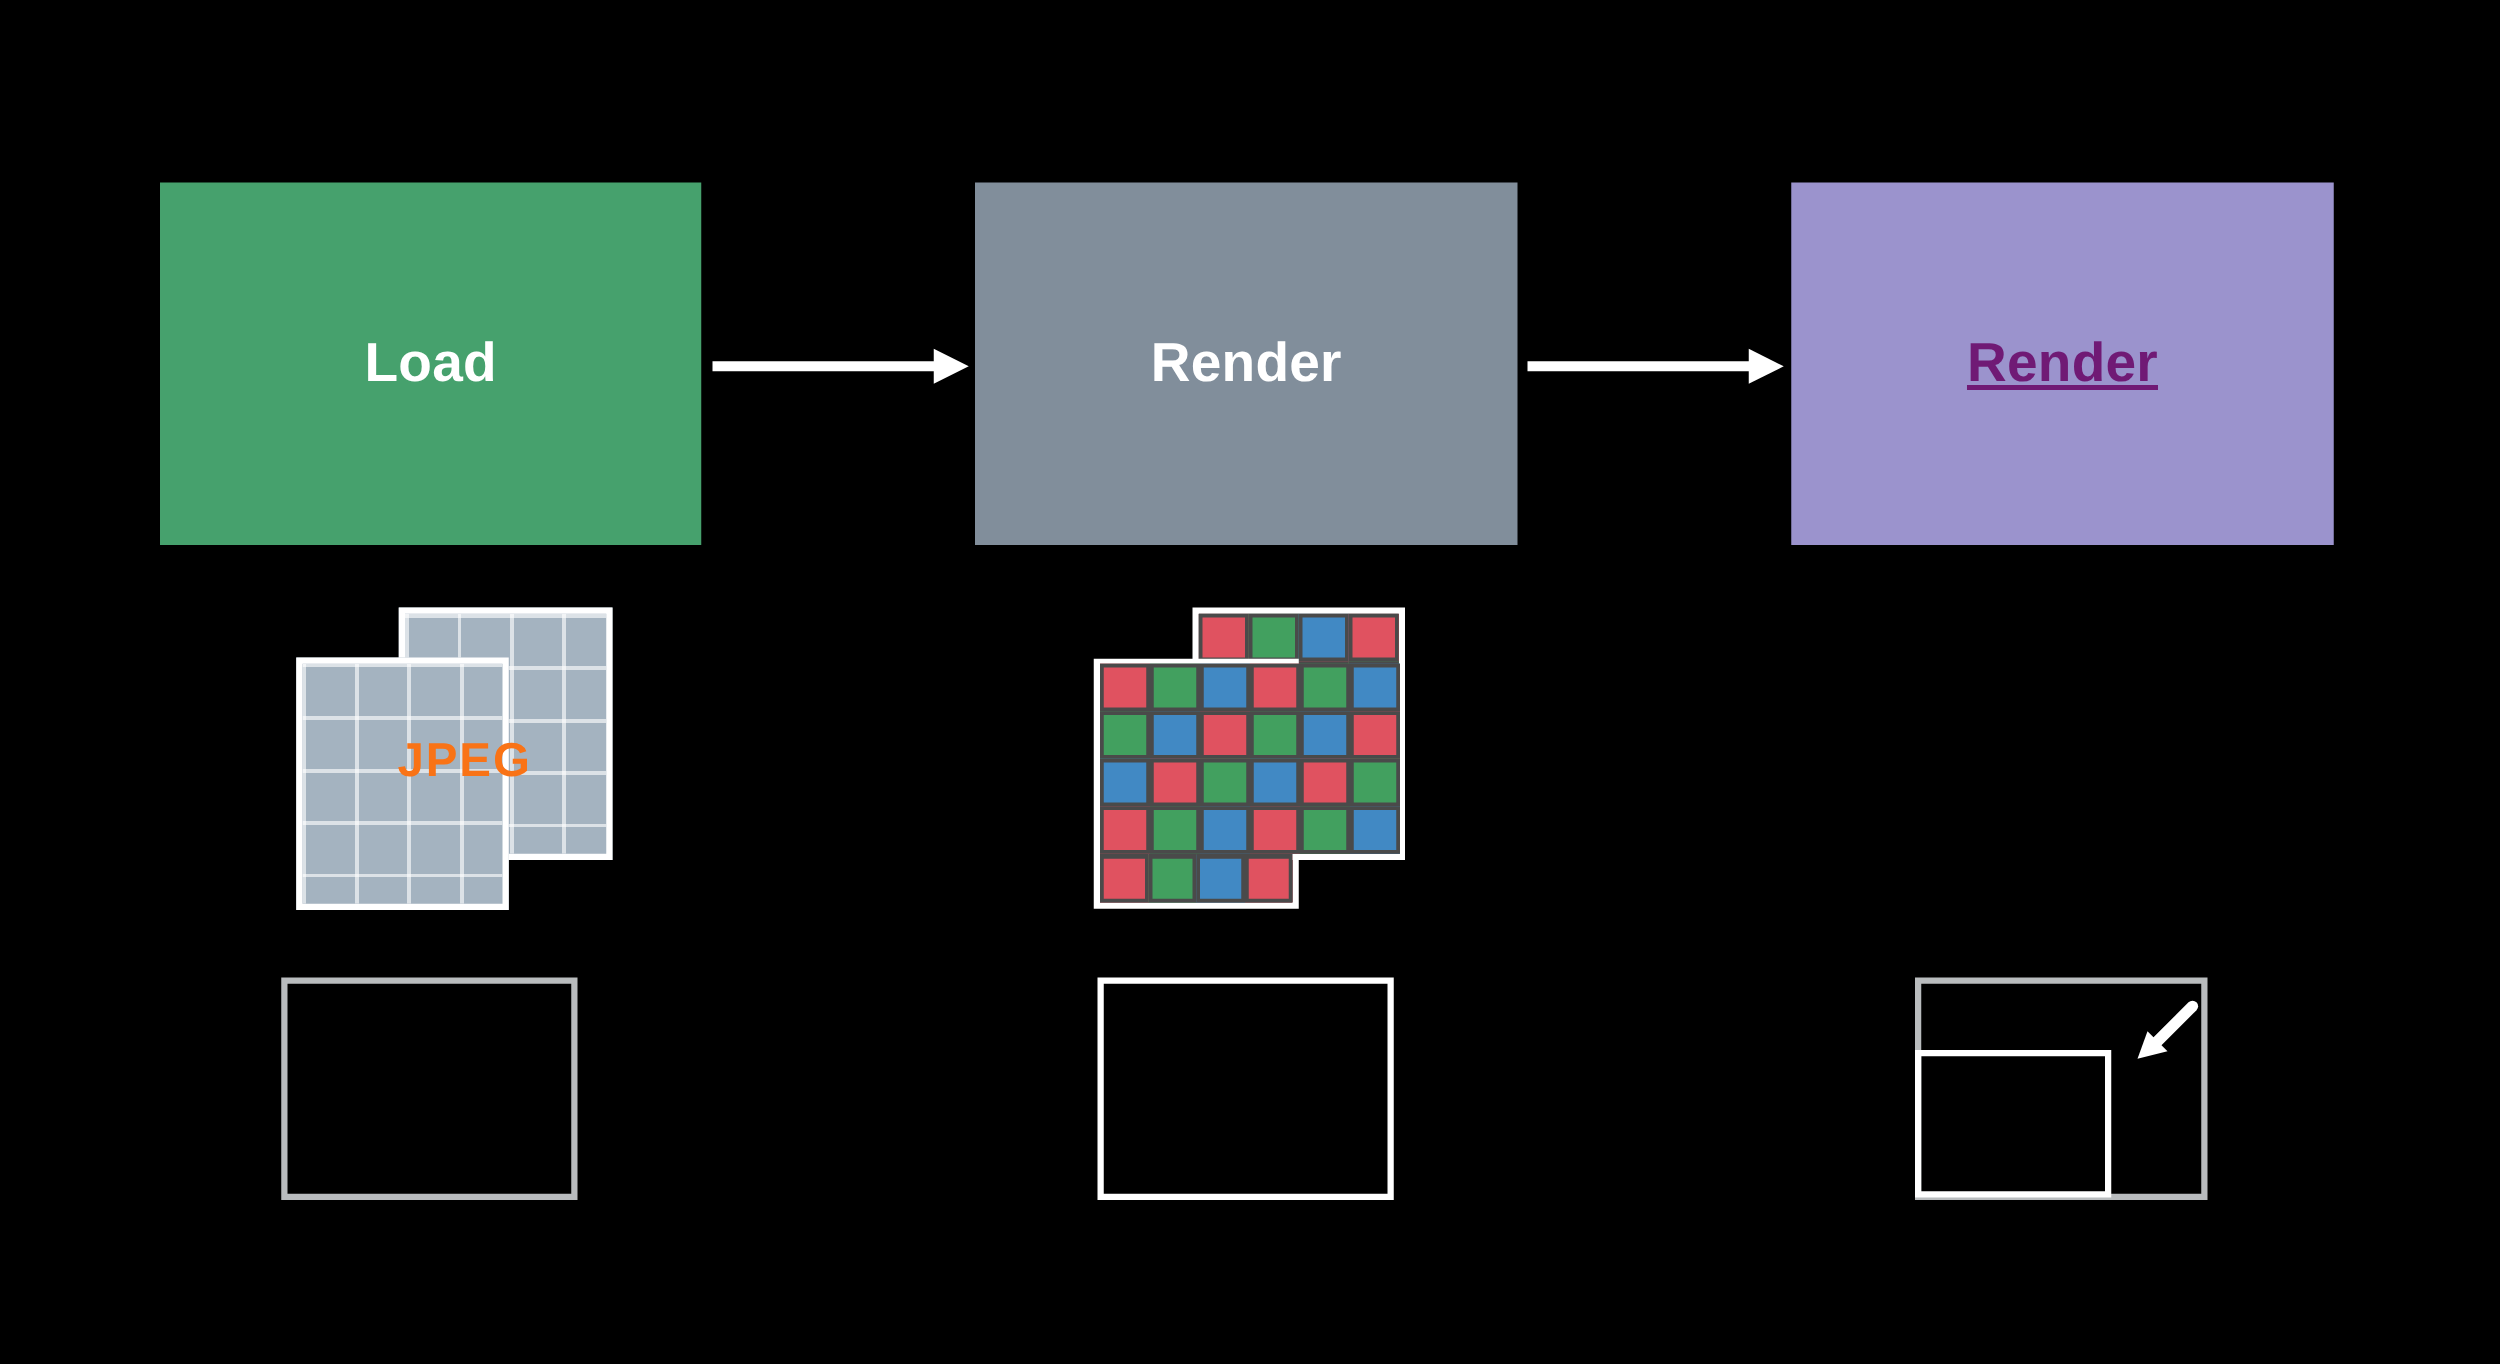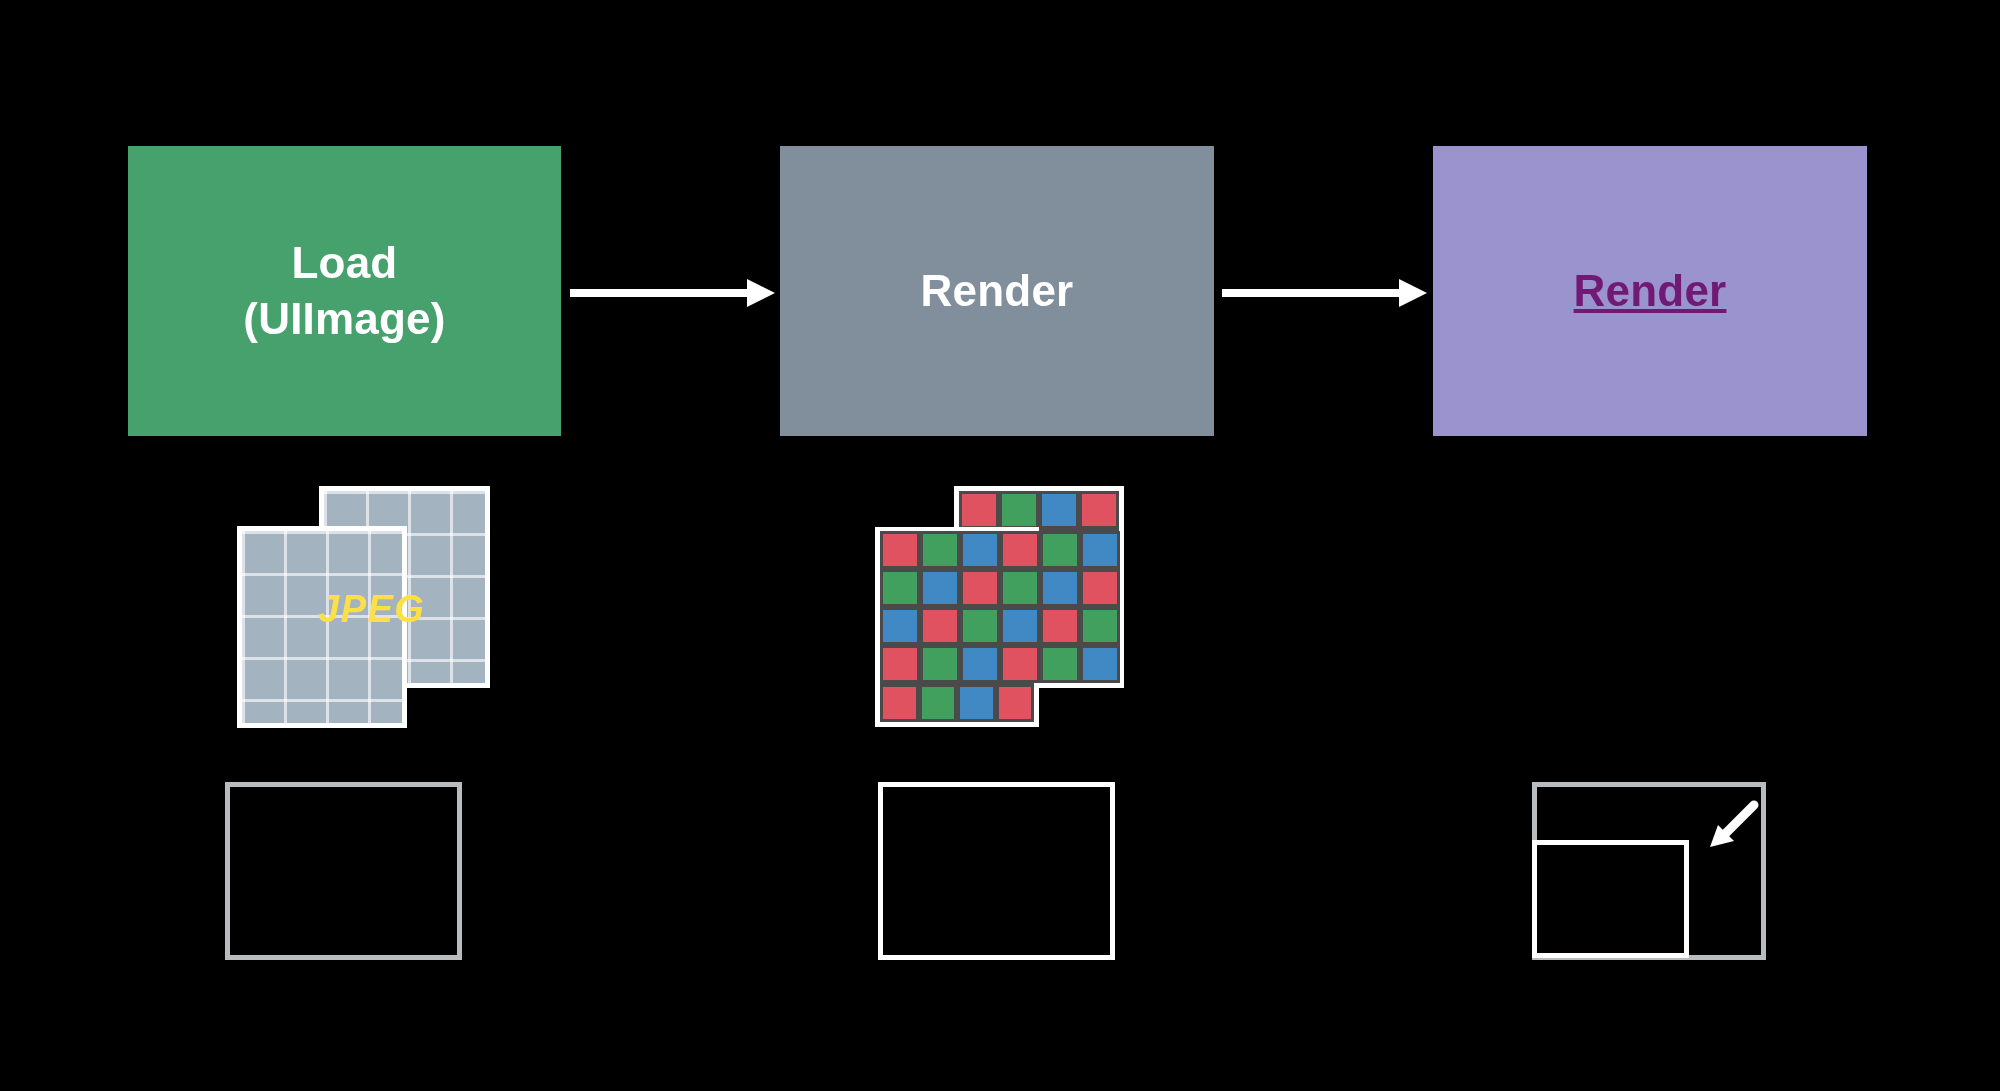--- a/index.html
+++ b/index.html
@@ -81,25 +81,24 @@
   .gridlines {
     position: absolute;
     inset: 0;
     background-image:
       repeating-linear-gradient(to right,  rgba(255,255,255,0.62) 0 3px, rgba(255,255,255,0) 3px 42px),
       repeating-linear-gradient(to bottom, rgba(255,255,255,0.62) 0 3px, rgba(255,255,255,0) 3px 42px);
   }
 
   .jpeg-label {
     position: absolute;
-    color: #fde047;
+    color: #f97316;
     font-size: 38px;
     font-weight: 700;
     letter-spacing: 1.5px;
-    font-style: italic;
   }
 
   
   .mosaic {
     position: absolute;
     display: grid;
     gap: 0;
     background: #4a4a4a;
   }
   .mcell { width: 100%; height: 100%; box-sizing: border-box; border: 3px solid #4a4a4a; }
@@ -115,21 +114,20 @@
 
   .cursor-arrow { position: absolute; }
 </style>
 </head>
 <body>
 
 <div id="canvas">
 
   <div class="stage-box" id="box-load" style="background: rgb(70, 161, 109); color: rgb(255, 255, 255); text-align: center;">
     <span>Load</span>
-    <span class="line2">(UIImage)</span>
   </div>
 
   <div class="stage-box" id="box-decode" style="background: rgb(129, 142, 155); color: rgb(255, 255, 255);">
     <span>Render</span>
   </div>
 
   <div class="stage-box" id="box-render" style="background: rgb(155, 147, 205); color: #701a75; text-decoration: underline;">
     <span>Render</span>
   </div>
 

